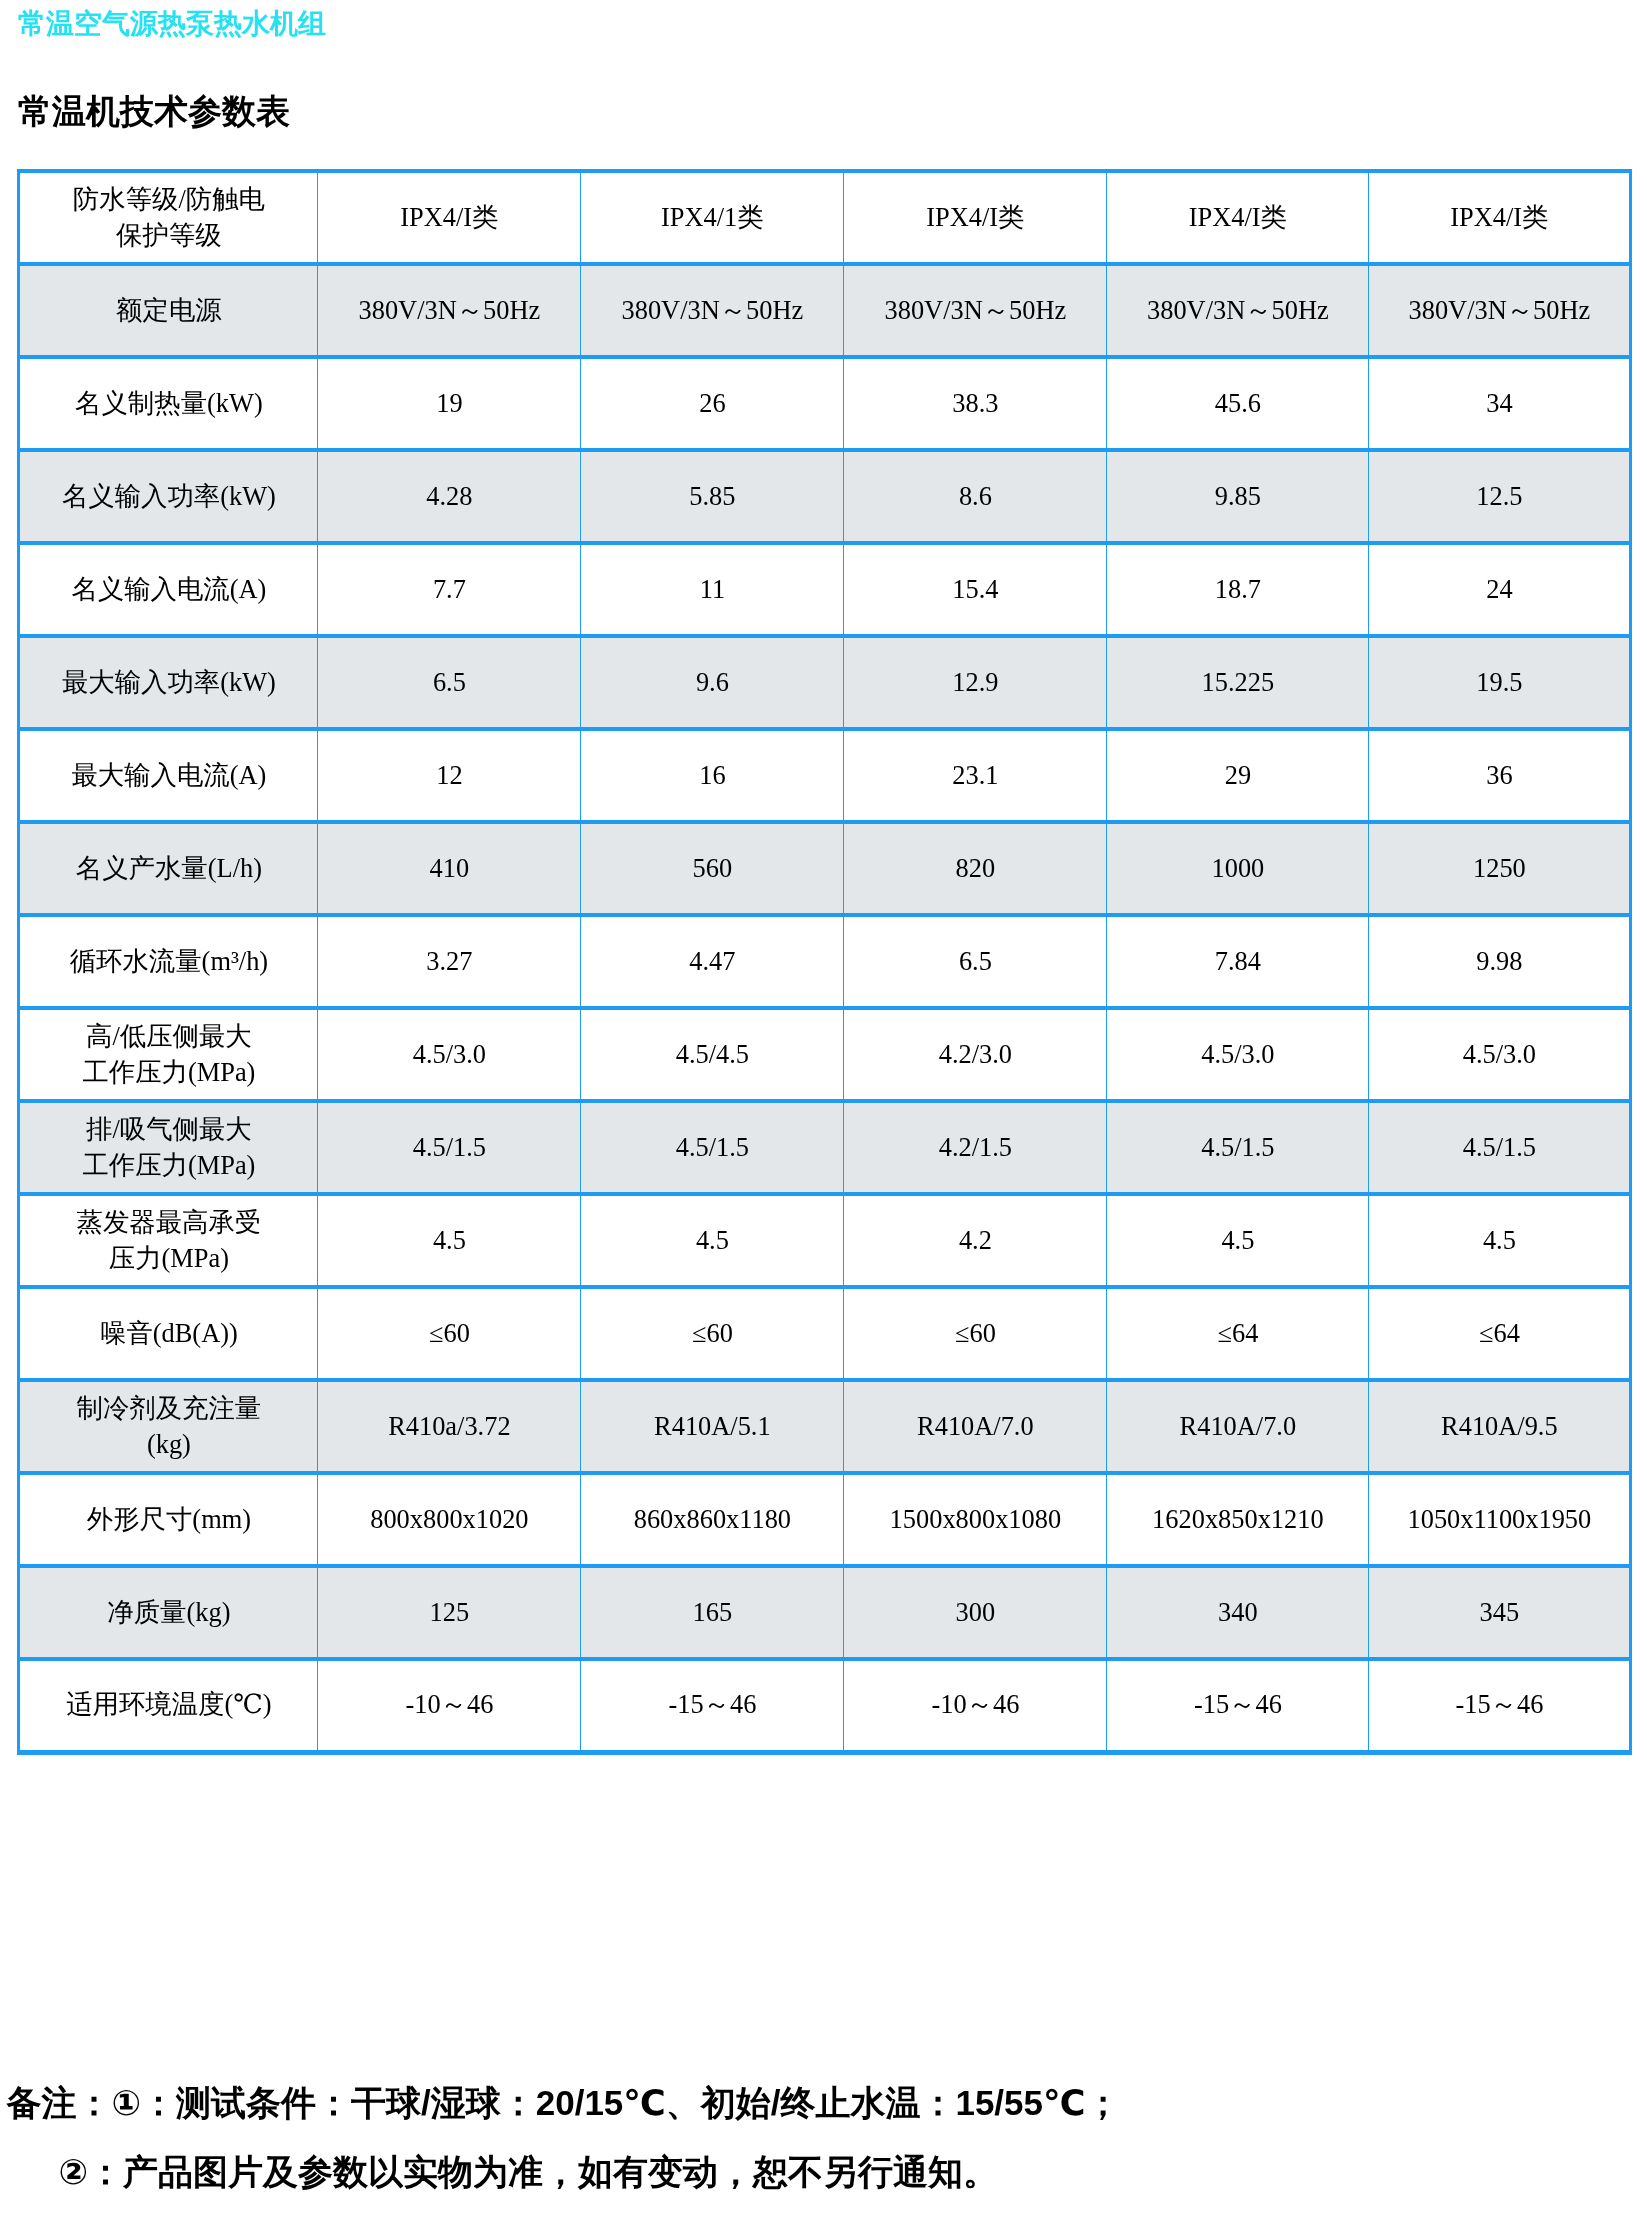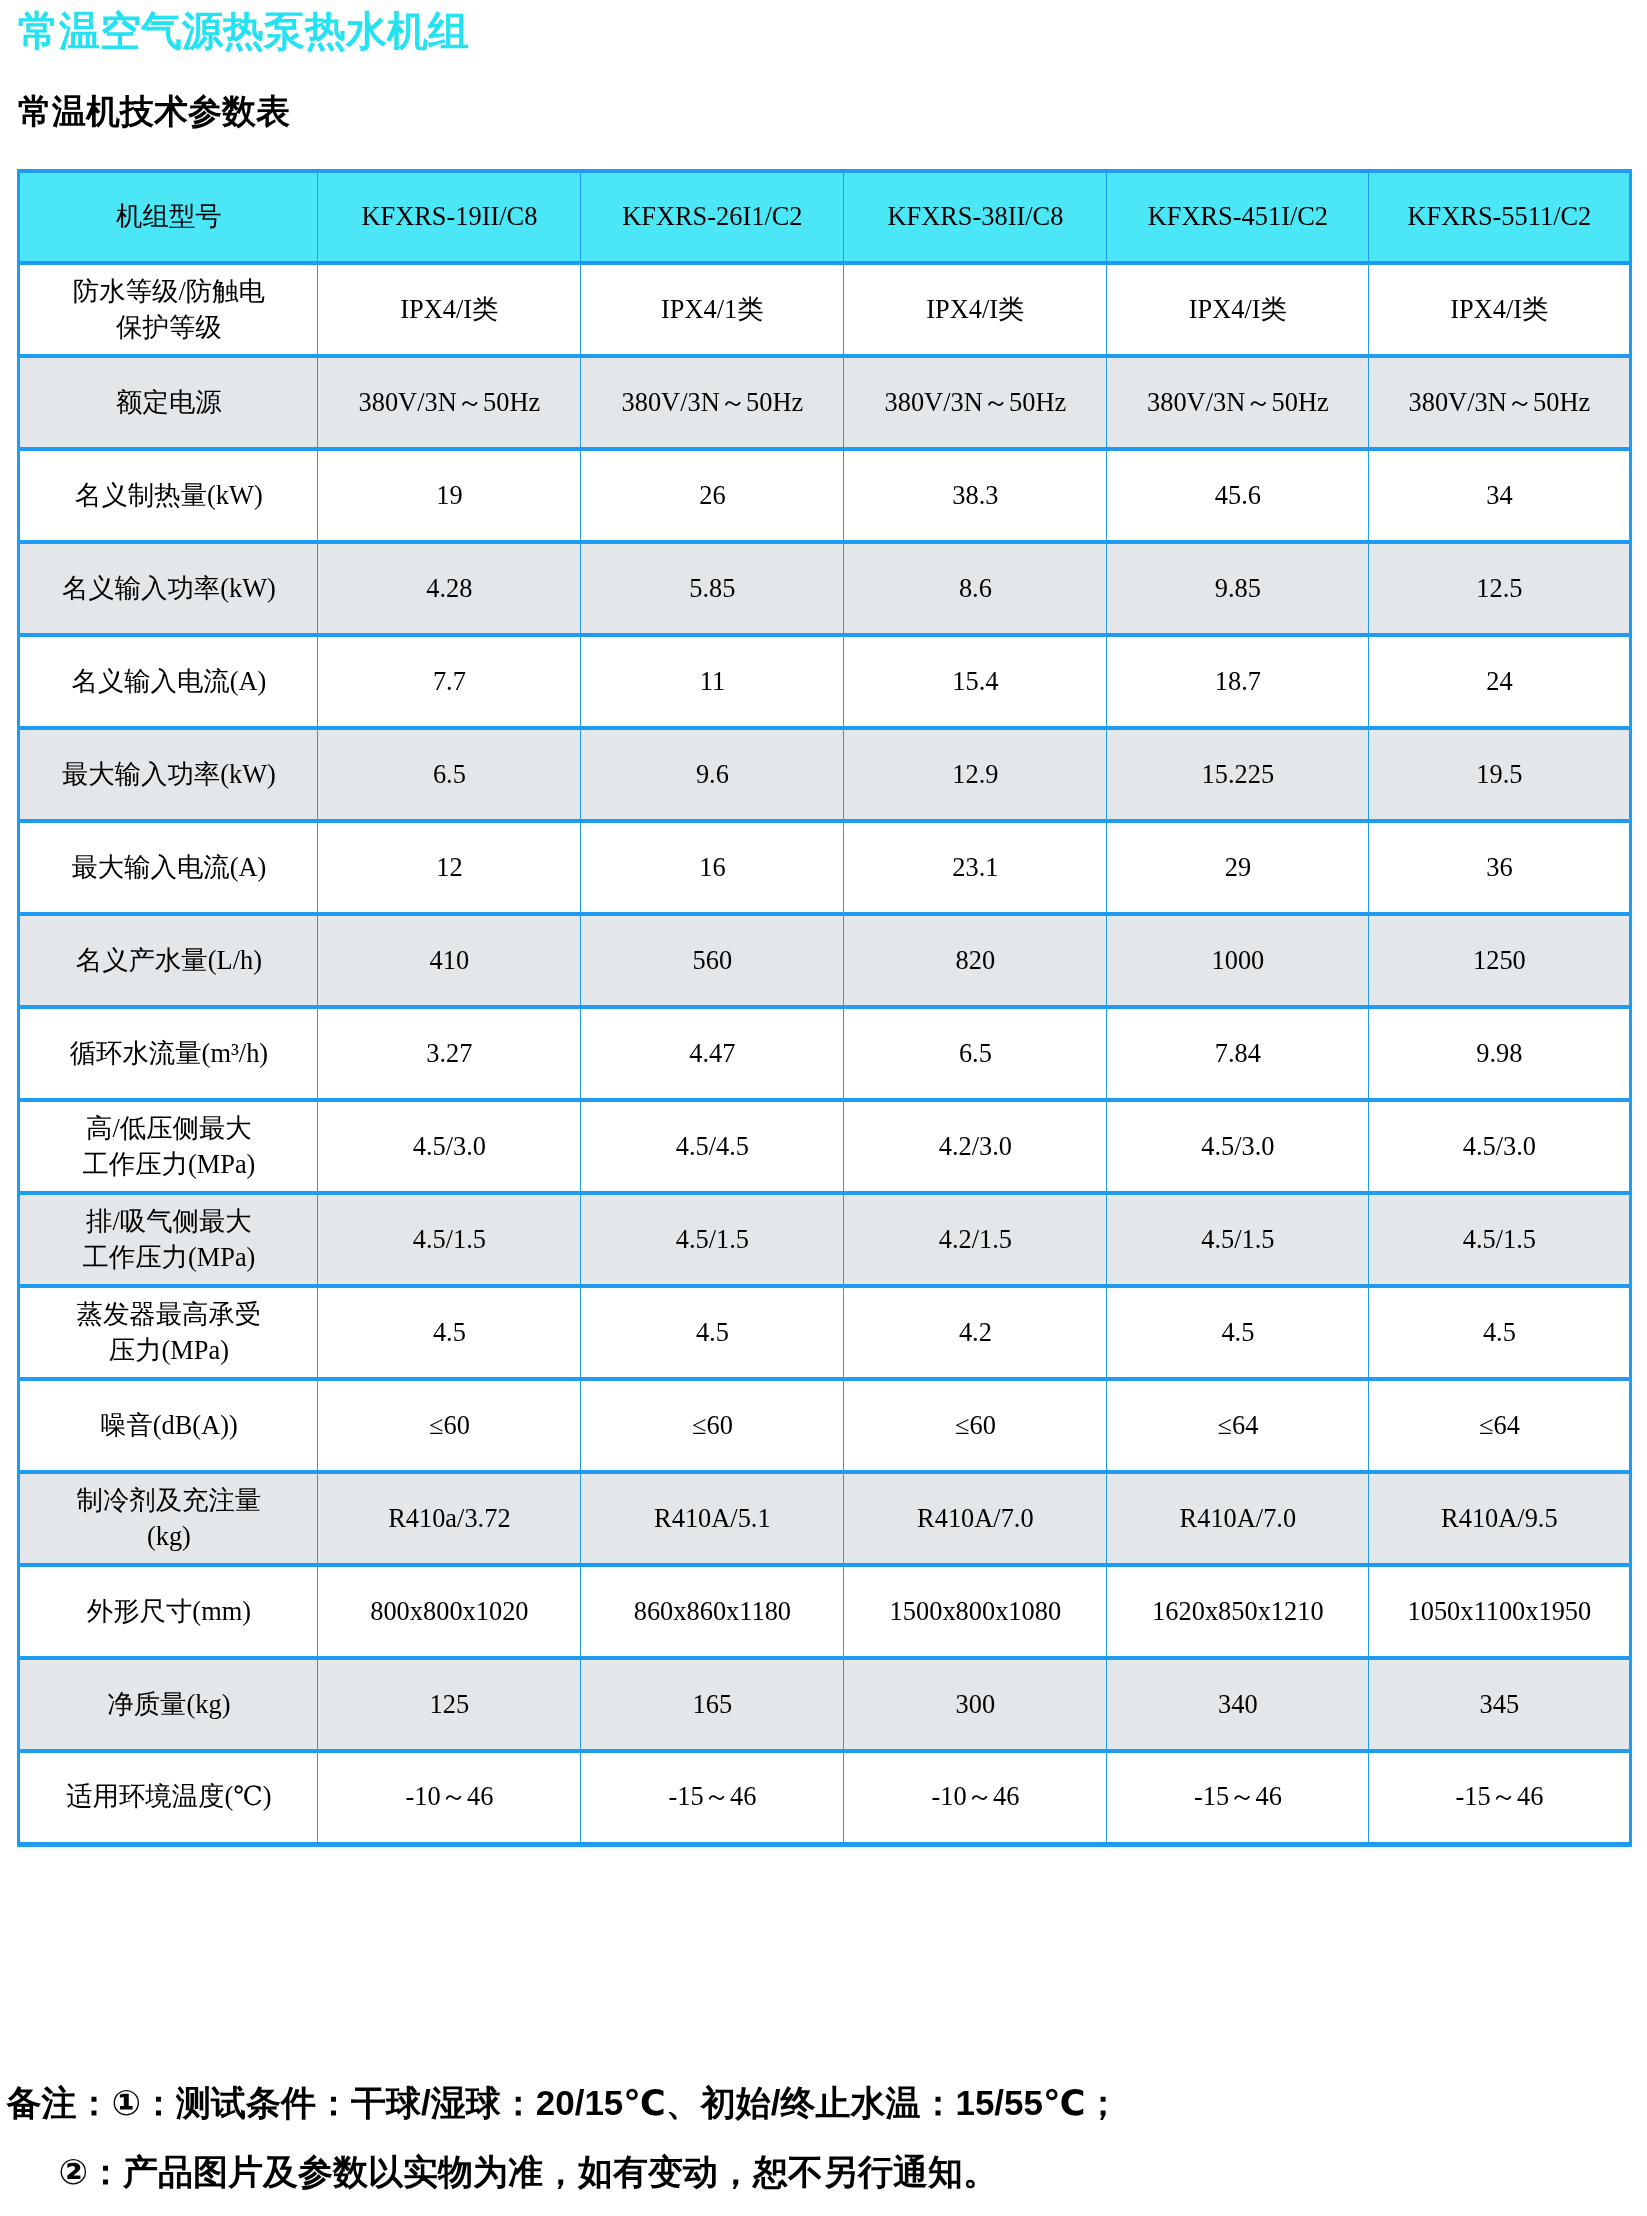--- a/index.html
+++ b/index.html
@@ -12,21 +12,21 @@
   *{margin:0;padding:0;box-sizing:border-box;}
   html,body{background:#fff;}
   body{
     width:1648px;height:2216px;position:relative;
     font-family:"Liberation Serif","DejaVu Serif",serif;
     color:#000;
   }
   .page-title{
     position:absolute;left:18px;top:7.7px;
     font-family:"Liberation Sans","DejaVu Sans",sans-serif;
-    font-weight:bold;font-size:41px;line-height:1.15;
+    font-weight:bold;font-size:28px;line-height:1.15;
     color:var(--cyan-title);
     text-align:right;
   }
   .page-subtitle{
     position:absolute;left:18px;top:92px;
     font-family:"Liberation Sans","DejaVu Sans",sans-serif;
     font-weight:bold;font-size:34px;line-height:1.15;
     color:#000;
   }
   table.spec{
@@ -67,28 +67,20 @@
 <table class="spec">
   <colgroup>
     <col style="width:299px">
     <col style="width:263px">
     <col style="width:263px">
     <col style="width:263px">
     <col style="width:262px">
     <col style="width:262px">
   </colgroup>
   <tbody>
-      <tr class="head">
-        <td>机组型号</td>
-        <td>KFXRS-19II/C8</td>
-        <td>KFXRS-26I1/C2</td>
-        <td>KFXRS-38II/C8</td>
-        <td>KFXRS-451I/C2</td>
-        <td>KFXRS-5511/C2</td>
-      </tr>
       <tr class="white">
         <td>防水等级/防触电
 保护等级</td>
         <td>IPX4/I类</td>
         <td>IPX4/1类</td>
         <td>IPX4/I类</td>
         <td>IPX4/I类</td>
         <td>IPX4/I类</td>
       </tr>
       <tr class="gray">

